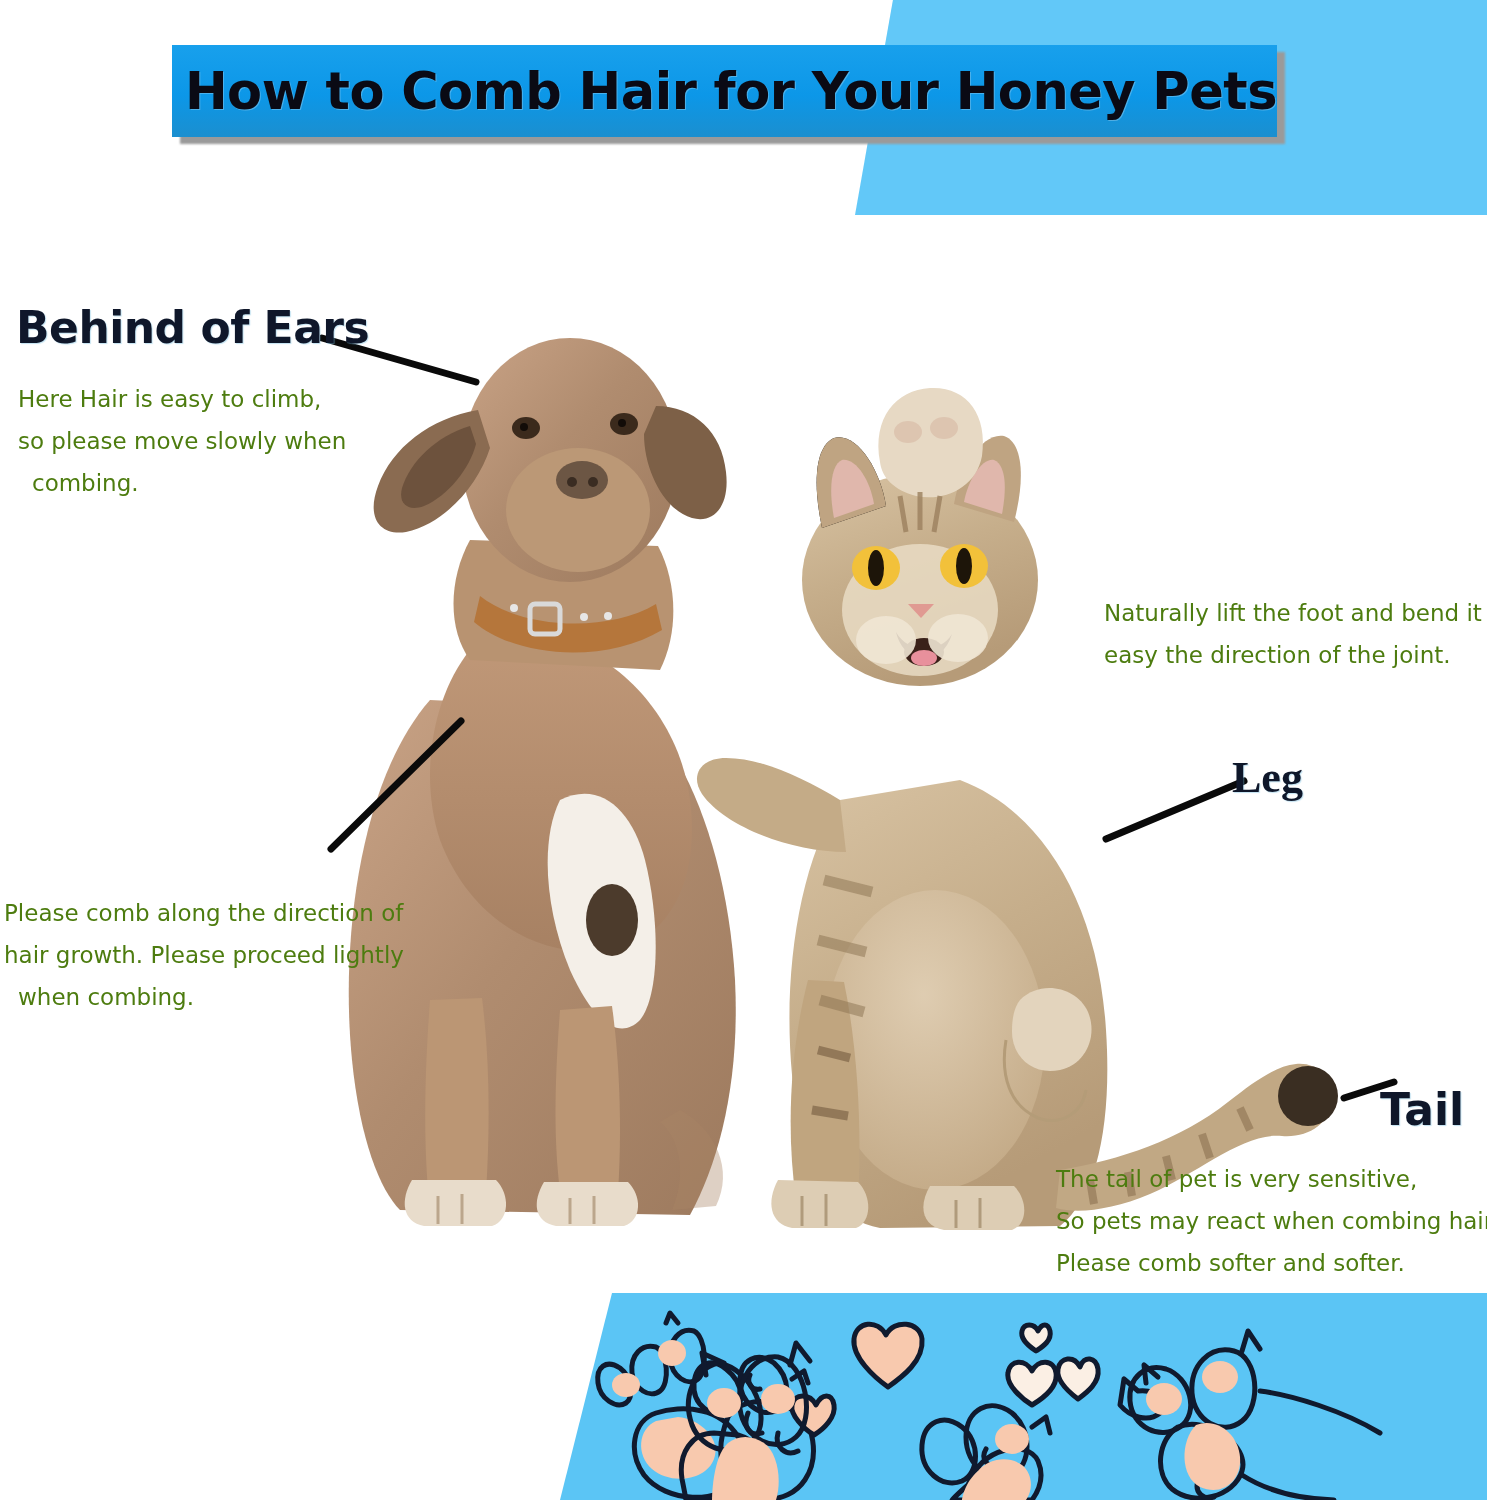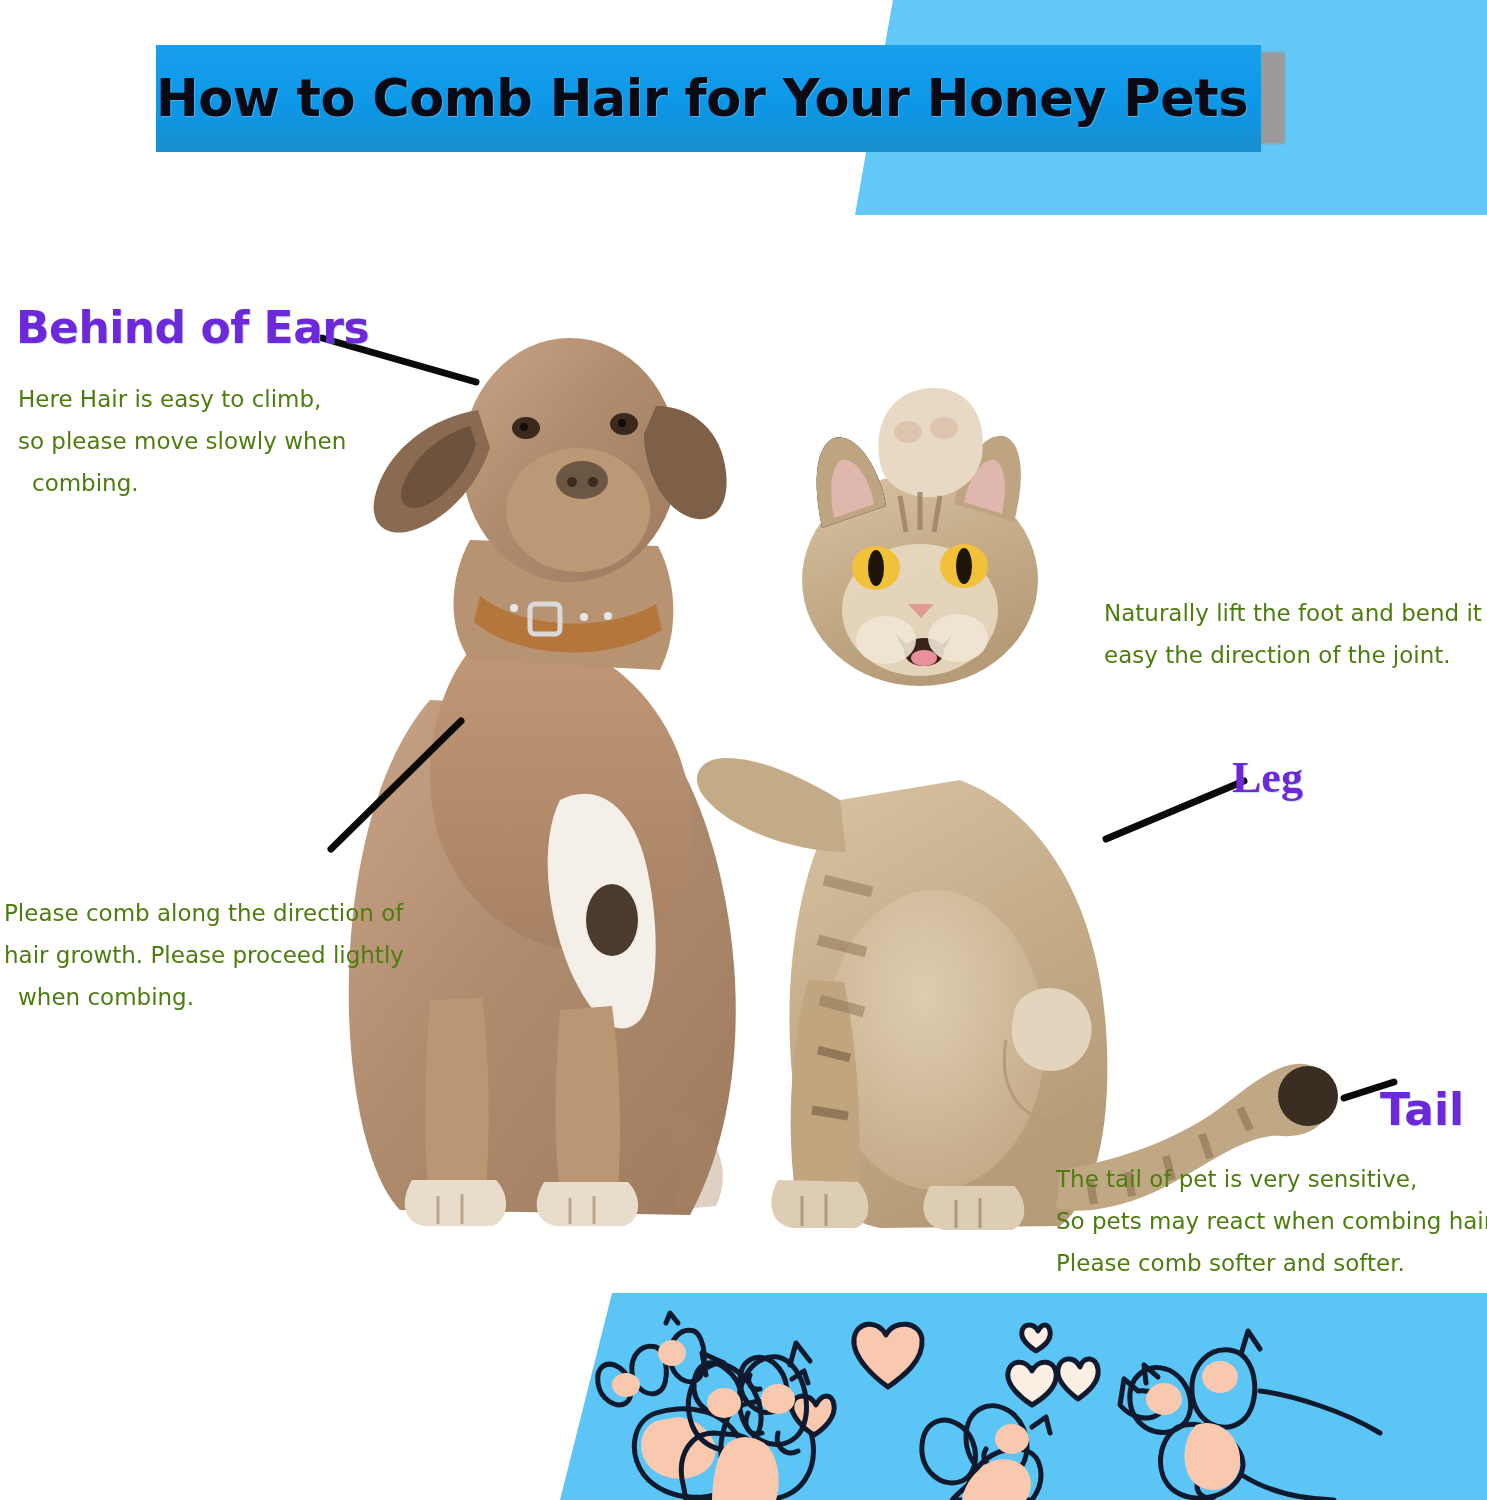--- a/index.html
+++ b/index.html
@@ -32,45 +32,45 @@
     position: absolute;
     left: 180px;
     top: 52px;
     width: 1105px;
     height: 92px;
     background: #9a9a9a;
     filter: blur(1px);
   }
   .header-bar {
     position: absolute;
-    left: 156px;
+    left: 172px;
     top: 45px;
     width: 1105px;
-    height: 107px;
+    height: 92px;
     background: linear-gradient(180deg, #18A0EC 0%, #0C97E8 55%, #1B8FCF 100%);
     display: flex;
     align-items: center;
-    justify-content: flex-start;
+    justify-content: flex-end;
   }
   .header-title {
     font-family: "DejaVu Sans", sans-serif;
     font-size: 51px;
     font-weight: bold;
     color: #0A0A14;
     letter-spacing: -0.5px;
     white-space: nowrap;
     text-shadow: 1px 1px 0 rgba(255,255,255,0.25);
   }
 
   
   .blue-label {
     position: absolute;
     font-family: "DejaVu Sans", sans-serif;
     font-weight: bold;
-    color: #6d28d9;
+    color: #0f172a;
     white-space: nowrap;
     text-shadow: 1px 1px 1px rgba(120,190,225,0.45);
     letter-spacing: -0.5px;
   }
   #label-ears  { left: 16px;   top: 302px;  font-size: 44px; }
   #label-back  { left: 4px;    top: 810px;  font-size: 44px; }
   #label-leg   { left: 1232px; top: 752px;  font-size: 44px; letter-spacing: 0px; font-family: Liberation Serif, serif; }
   #label-tail  { left: 1380px; top: 1068px; font-size: 44px; letter-spacing: 0px; margin-top: 16px; }
 
   .body-text {

